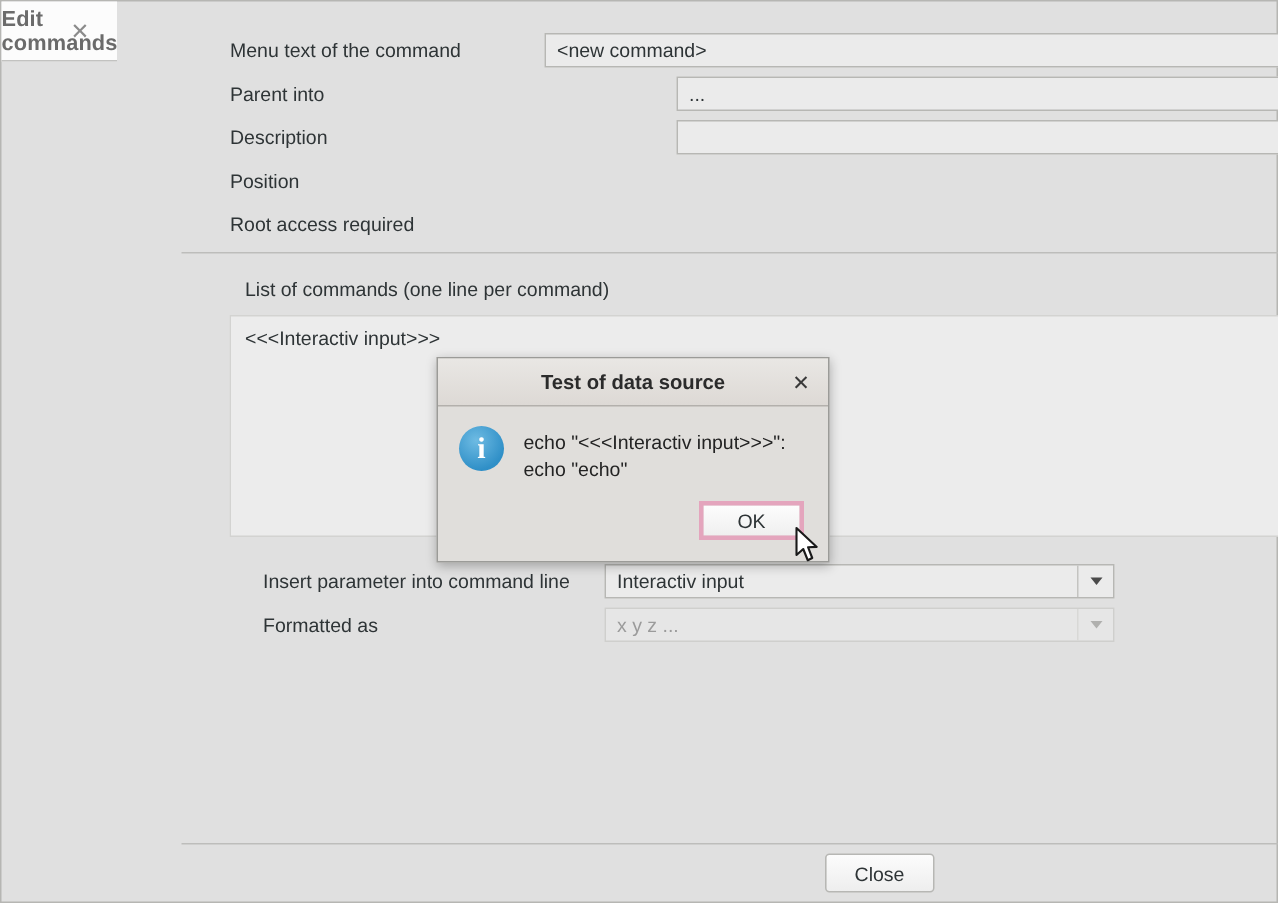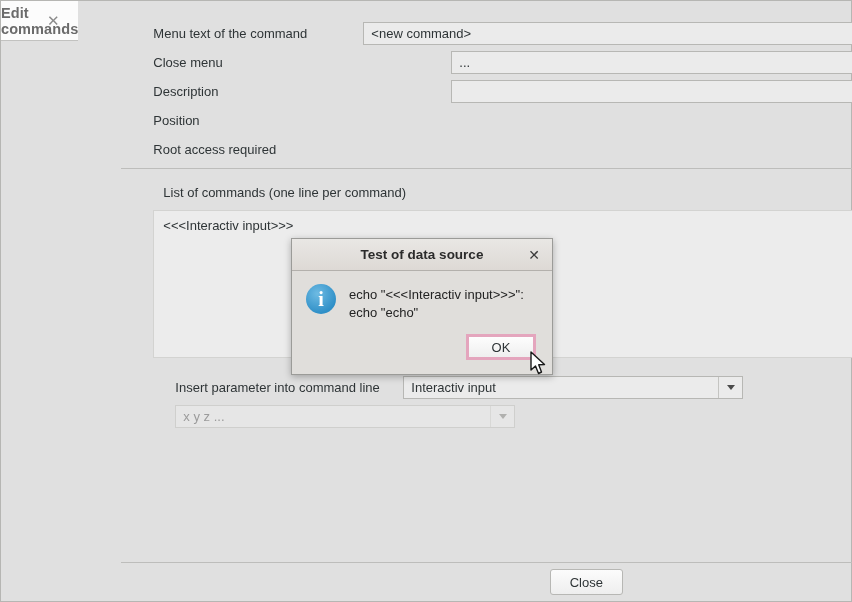--- a/index.html
+++ b/index.html
@@ -431,21 +431,21 @@
                 <span class="arrow-down"></span>
               </span>
           </div>
           <div class="icon-btn">
             <span class="tag-icon"></span>
           </div>
         </div>
       </div>
 
       <div class="form-row">
-        <div class="form-label">Close menu</div>
+        <div class="form-label">Parent into</div>
         <div class="field-wrap">
           <div class="combo" style="width:578px">
             <span class="combo-text">...</span>
             <span class="arrow-cell">
                 <span class="arrow-down"></span>
               </span>
           </div>
         </div>
       </div>
 
@@ -489,20 +489,21 @@
         <div class="param-row">
           <span class="plbl">Insert parameter into command line</span>
           <span class="combo">
             <span class="combo-text">Interactiv input</span>
             <span class="arrow-cell">
                 <span class="arrow-down"></span>
               </span>
           </span>
         </div>
         <div class="param-row">
+          <span class="plbl">Formatted as</span>
           <span class="combo" style="background:#e6e6e6;border-color:#cfcfcd">
             <span class="combo-text" style="color:#9b9b9b">x y z ...</span>
             <span class="arrow-cell" style="border-left-color:#d8d8d6">
                 <span class="arrow-down dim"></span>
               </span>
           </span>
         </div>
       </div>
 
       <div class="mid-actions">

